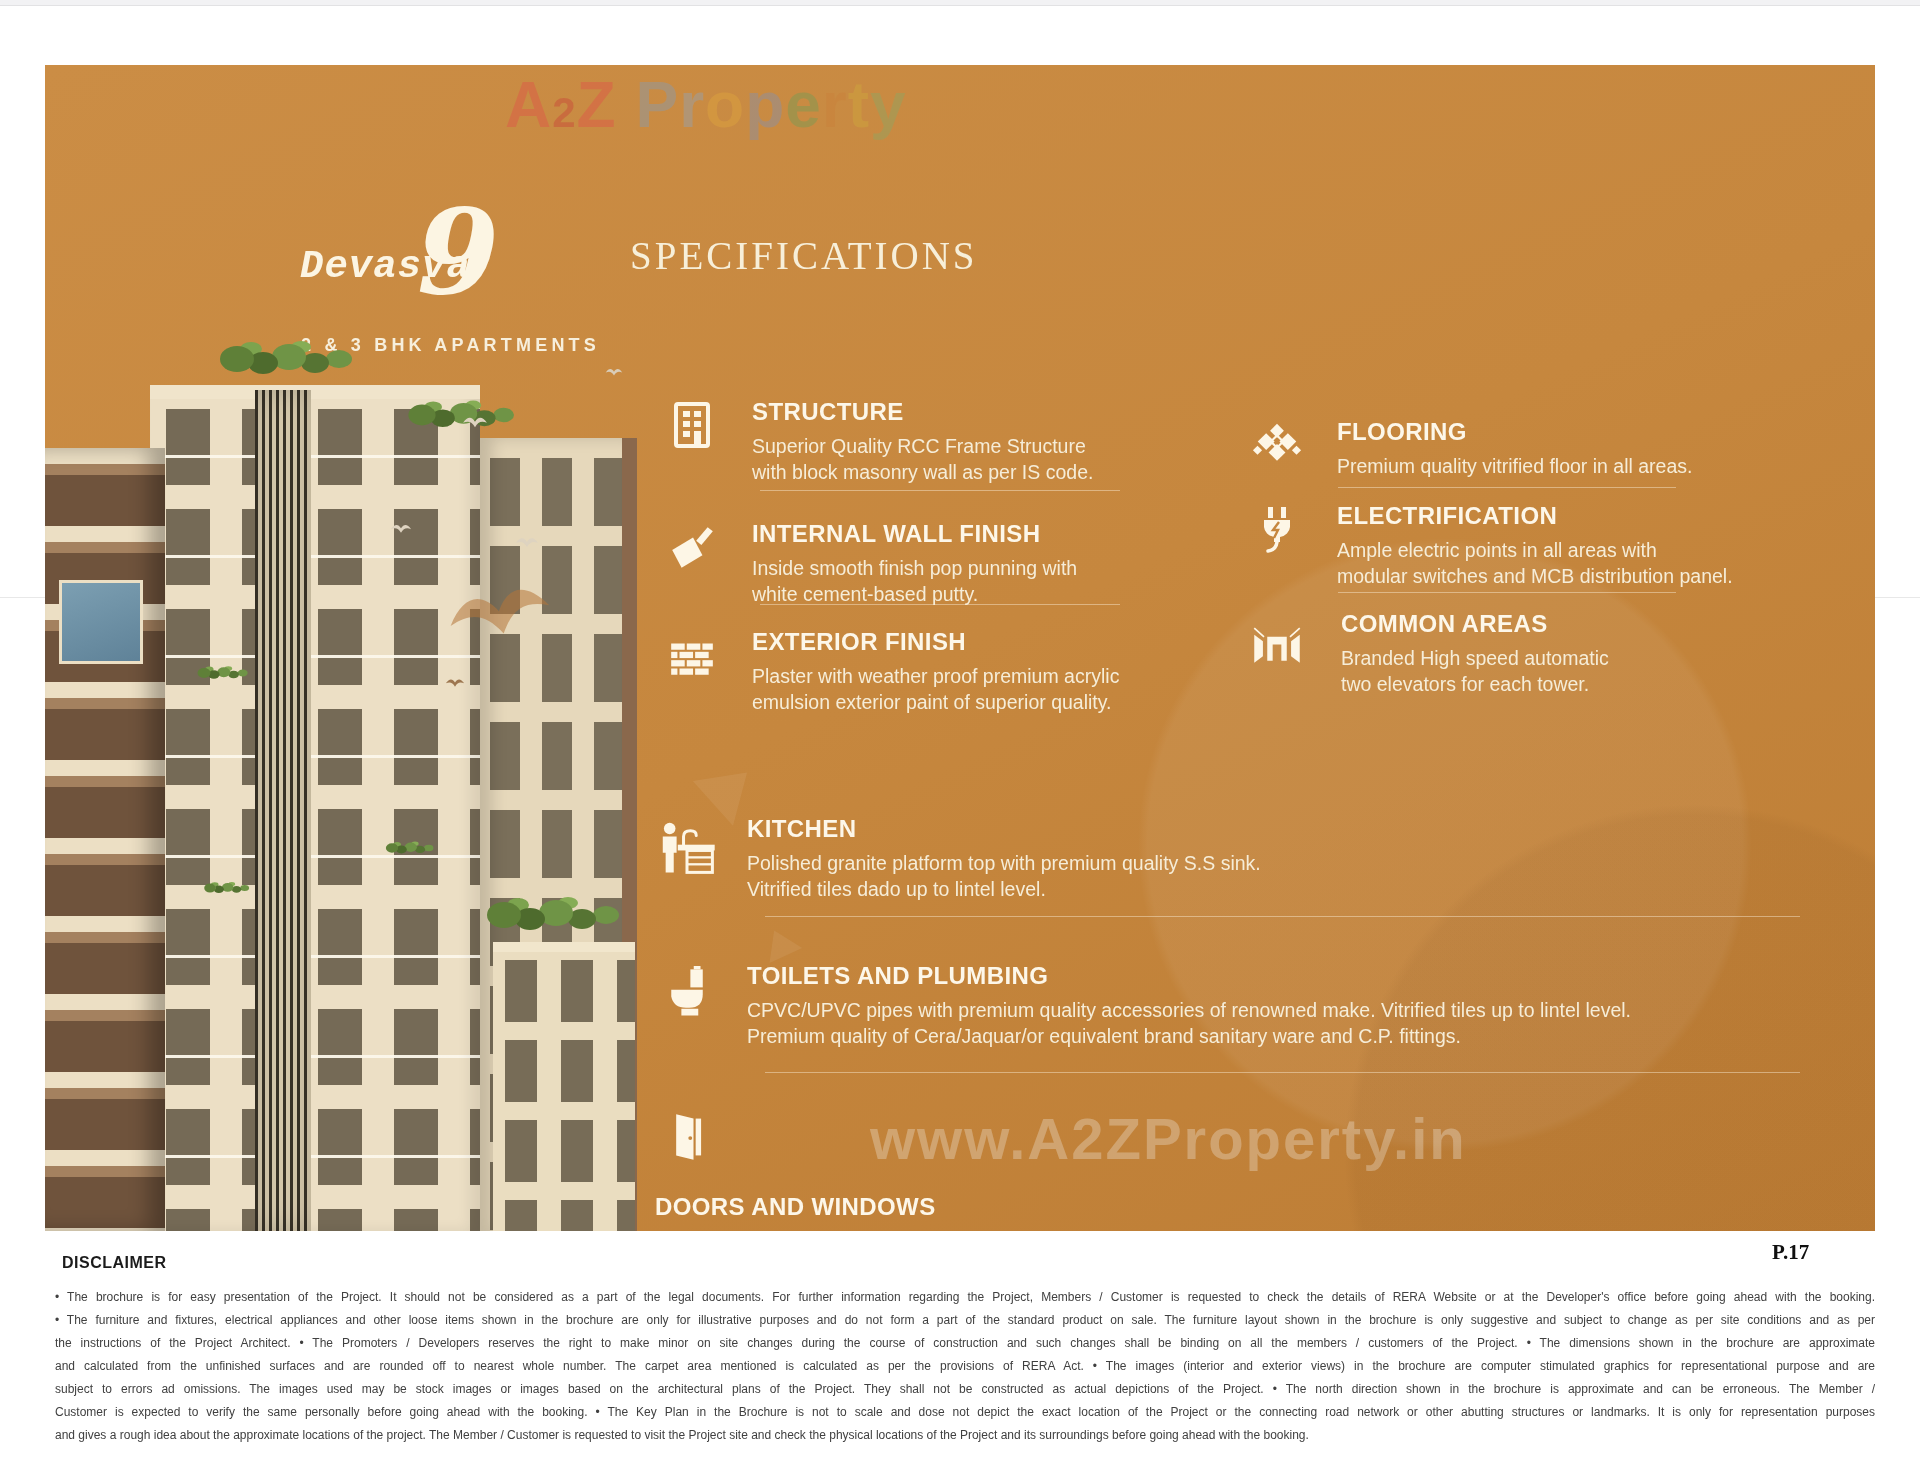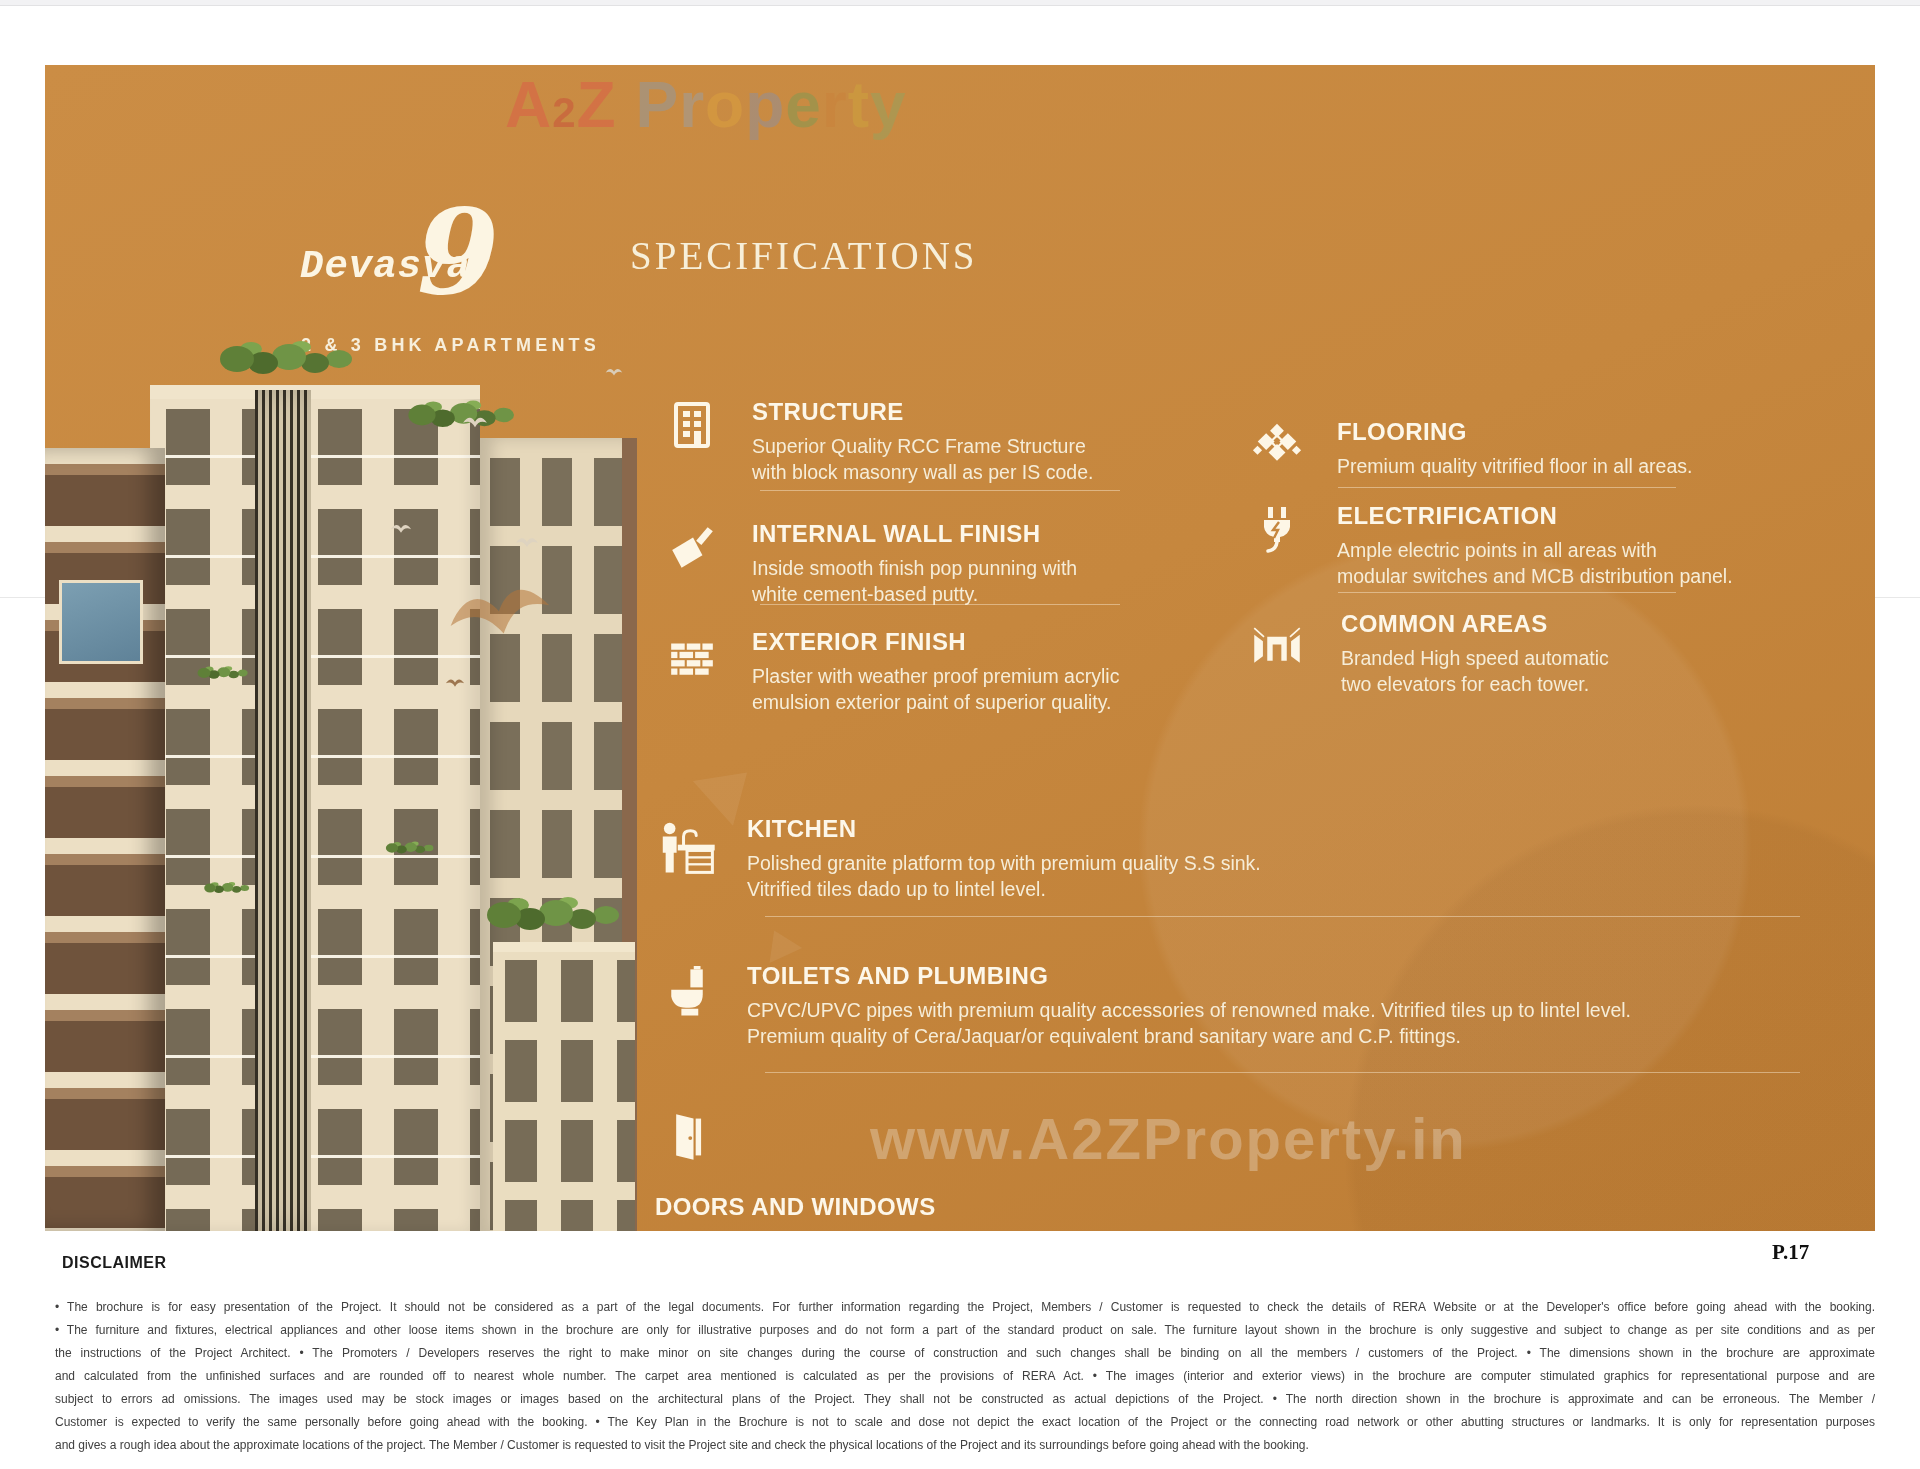--- a/index.html
+++ b/index.html
@@ -80,21 +80,21 @@
   .p1{left:142px;top:330px;transform:scale(.38);}
   .p2{left:148px;top:545px;transform:scale(.34);}
   .p3{left:330px;top:505px;transform:scale(.36);}
 
   .bird{position:absolute;}
   .bird svg{display:block;width:100%;height:auto;}
 
   
   .page-number{position:absolute;left:1772px;top:1240px;font-family:"Liberation Serif",serif;font-weight:bold;font-size:21px;color:#101010;}
   .disclaimer-title{position:absolute;left:62px;top:1254px;font-size:16px;font-weight:bold;color:#1b1b1b;letter-spacing:.5px;}
-  .disclaimer{position:absolute;left:55px;top:1286px;width:1820px;margin-top:10px;}
+  .disclaimer{position:absolute;left:55px;top:1286px;width:1820px;}
   .disc-line{font-size:12px;line-height:23px;color:#404040;text-align:justify;text-align-last:justify;overflow:hidden;white-space:nowrap;}
   .disc-line.last{text-align-last:left;}
 </style>
 </head>
 <body>
 
 <div class="top-strip"></div>
 <div class="fold-line fold-left"></div>
 <div class="fold-line fold-right"></div>
 

